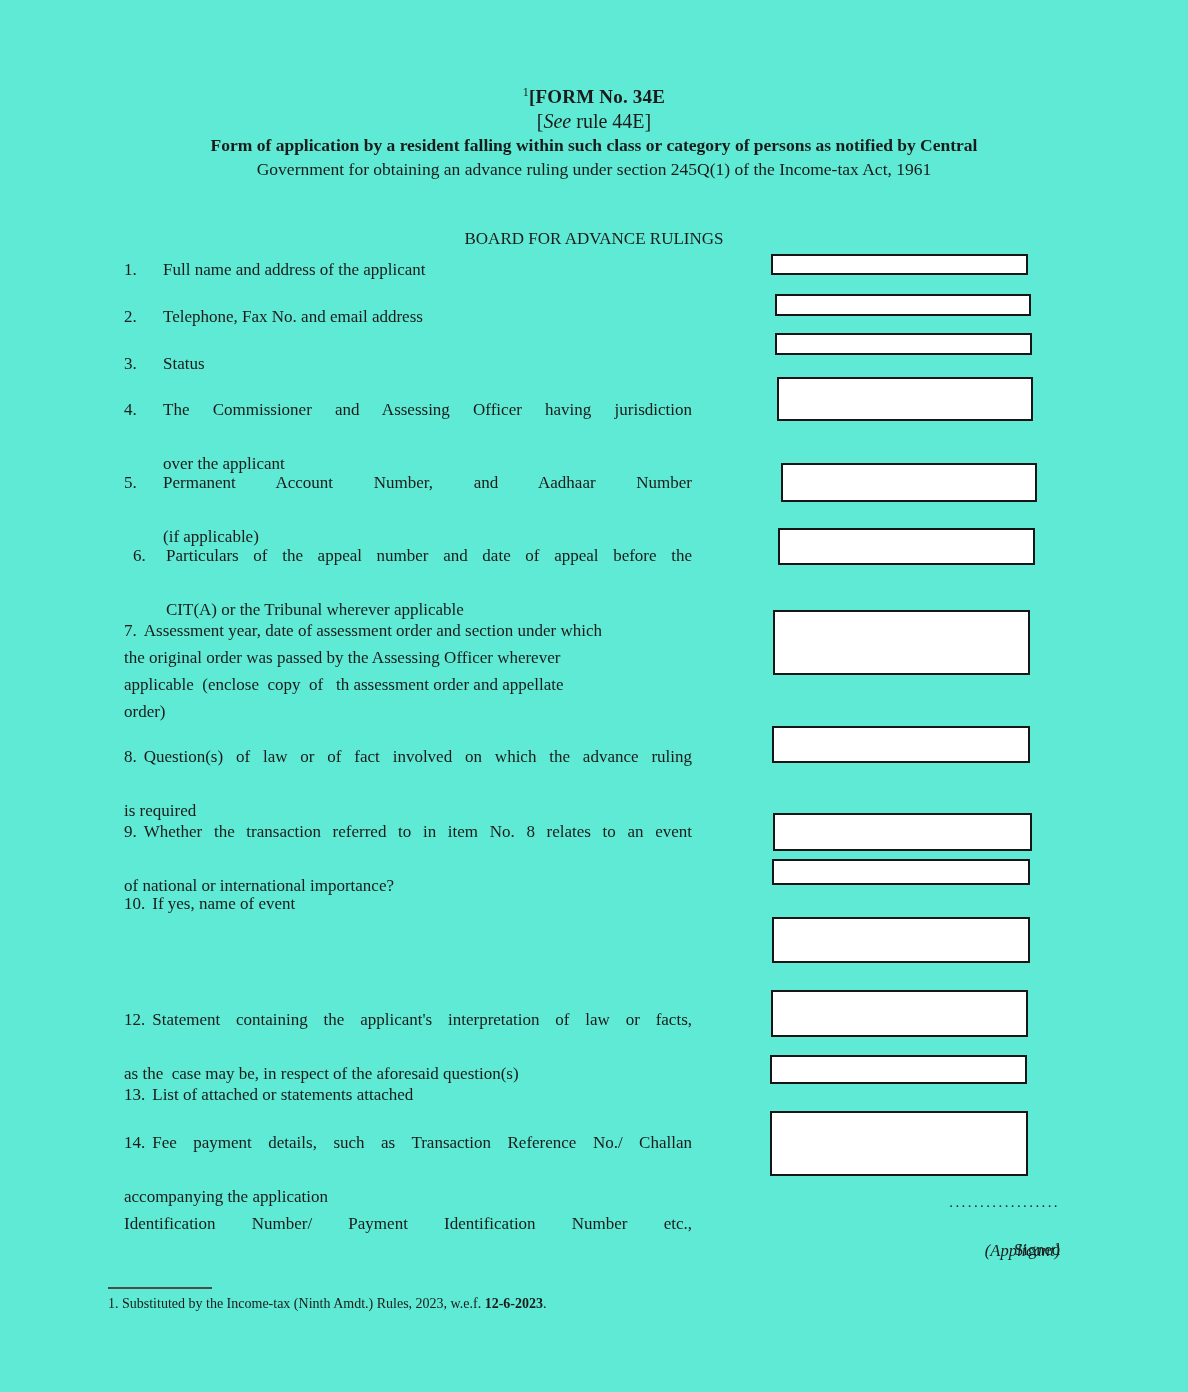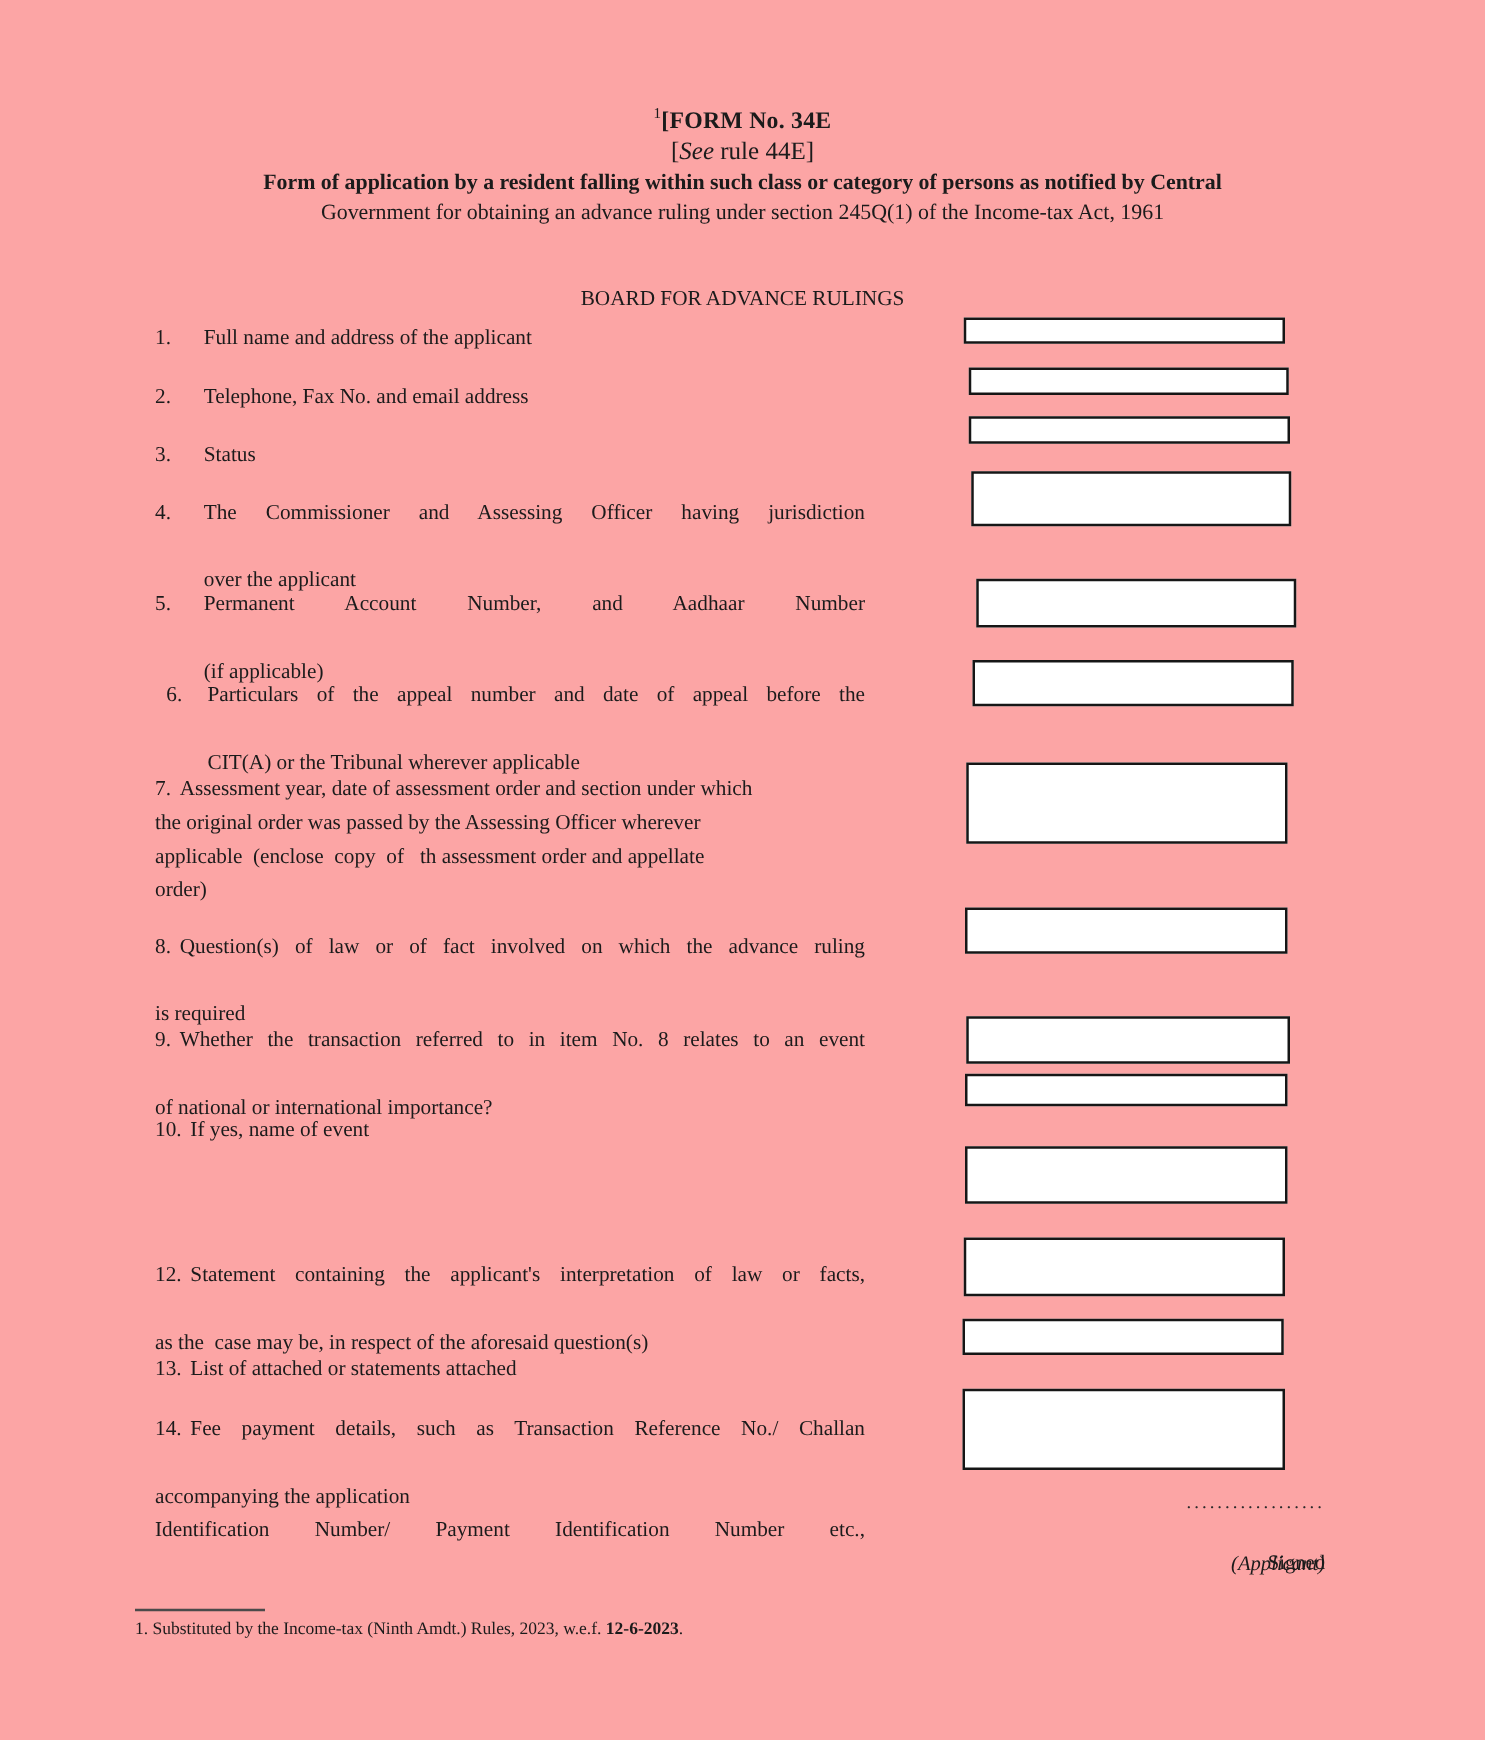--- a/index.html
+++ b/index.html
@@ -1,19 +1,19 @@
 <!DOCTYPE html>
 <html><head>
 <meta charset="utf-8">
 <style>
   html,body{margin:0;padding:0;background:#e9e9e9;}
   #page{
     position:relative;
     width:1188px;height:1392px;
-    background:#fca5a5;
+    background:#5eead4;
     font-family:"Liberation Serif","DejaVu Serif",serif;
     color:#1b1b1b;
     overflow:hidden;
   }
   .abs{position:absolute;}
   
   .hdr{left:0;width:1188px;text-align:center;}
   .hdr-title{top:86px;font-size:19px;font-weight:bold;letter-spacing:.2px;}
   .hdr-title sup{font-size:12px;font-weight:normal;vertical-align:super;line-height:0;}
   .hdr-rule{top:110px;font-size:20px;}

